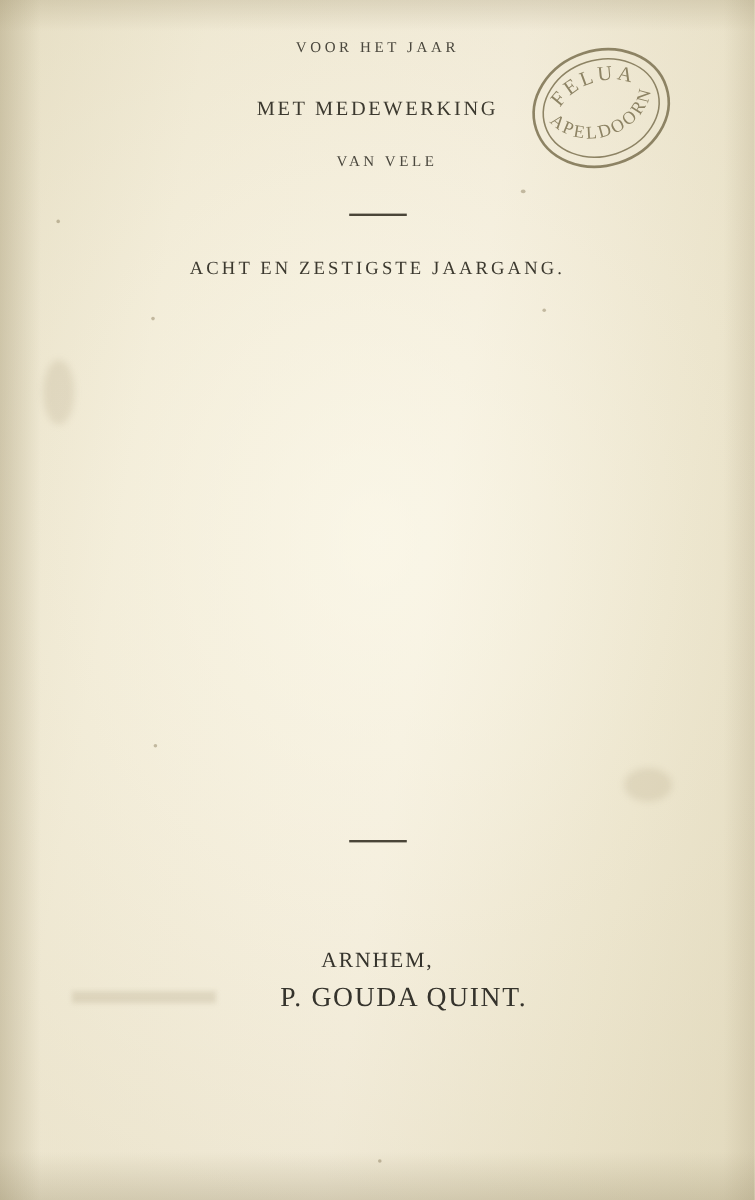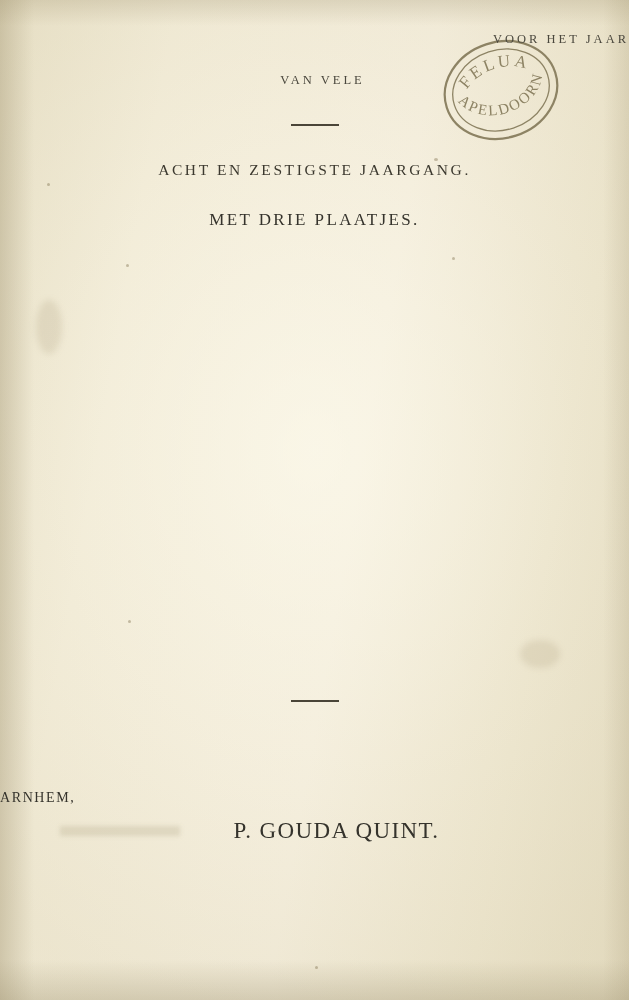--- a/index.html
+++ b/index.html
@@ -91,21 +91,20 @@
     letter-spacing: 7px;
     margin-top: 29px;
     color: #35332c;
     font-weight: 400;
   }
   .sub-small {
     font-size: 12.5px;
     letter-spacing: 3px;
     margin-top: 32px;
     color: #4a473d;
-    text-align: right;
   }
   .year {
     font-size: 25px;
     letter-spacing: 2px;
     margin-top: 23px;
     color: #35332c;
   }
   .coop {
     font-size: 17px;
     letter-spacing: 2.2px;
@@ -149,24 +148,24 @@
   .plaatjes {
     font-size: 17px;
     letter-spacing: 2.4px;
     margin-top: 31px;
     color: #35332c;
   }
   .city {
     position: absolute;
     left: 0; right: 0;
     top: 790px;
-    font-size: 14px;
+    font-size: 18px;
     letter-spacing: 1.6px;
     color: #35332c;
-    text-align: left;
+    text-align: center;
   }
   .publisher {
     position: absolute;
     left: 0; right: 0;
     top: 818px;
     font-size: 23px;
     letter-spacing: 1.4px;
     color: #35332c;
     text-align: center;
     padding-left: 44px;
@@ -215,26 +214,26 @@
       </text>
     </g>
   </svg>
 </div>
 
 <div class="content">
 
 
   <div class="sub-small">VOOR HET JAAR</div>
 
+  <div class="coop">MET MEDEWERKING</div>
   <div class="van-vele">VAN VELE</div>
 
   <div class="rule"></div>
 
   <div class="jaargang">ACHT EN ZESTIGSTE JAARGANG.</div>
-  <div class="plaatjes">MET DRIE PLAATJES.</div>
 
 </div>
 
 <div class="rule-2"></div>
 
 <div class="faint-mark"></div>
 <div class="city">ARNHEM,</div>
 <div class="publisher">P. GOUDA QUINT.</div>
 
 </body></html>

